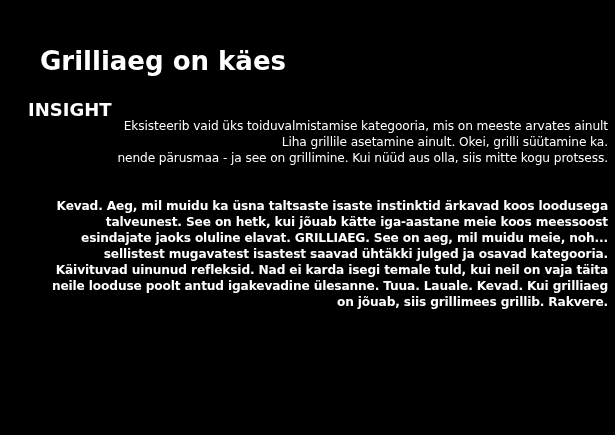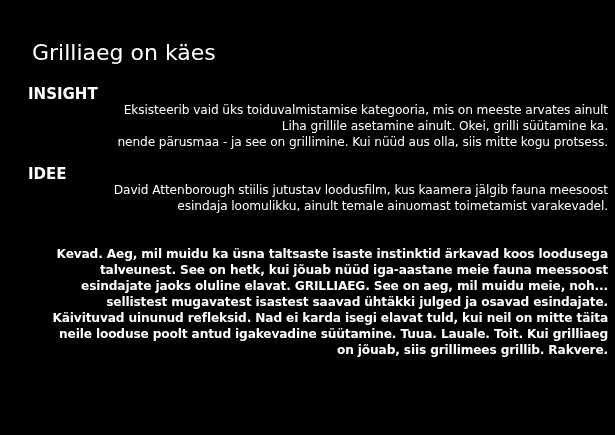--- a/index.html
+++ b/index.html
@@ -15,46 +15,45 @@
       font-family: "DejaVu Sans", sans-serif;
       position: relative;
     }
     .page {
       position: absolute;
       left: 28px;
       top: 32px;
       width: 580px;
     }
     .title {
-      font-size: 22px;
-      font-weight: normal;
+      font-size: 26px;
+      font-weight: bold;
       letter-spacing: 0px;
-      margin: 4px;
+      margin: 12px;
       line-height: 34px;
       height: 46px;
     }
     .section {
       margin: 0;
     }
     .section-label {
       font-weight: bold;
-      font-size: 15px;
+      font-size: 18px;
       line-height: 16px;
       margin: 0;
     }
     .section-body {
       font-size: 12.2px;
       line-height: 16px;
       margin: 0;
       letter-spacing: -0.1px;
     }
     .section-body.bold {
       font-weight: bold;
       letter-spacing: -0.15px;
-      margin-top: 16px;
     }
     .line {
       display: block;
       white-space: nowrap;
       text-align: right;
     }
     .gap {
       height: 16px;
     }
   </style>
@@ -68,34 +67,27 @@
     <div class="section-label">INSIGHT</div>
     <div class="section-body">
       <span class="line">Eksisteerib vaid üks toiduvalmistamise kategooria, mis on meeste arvates ainult</span>
       <span class="line">Liha grillile asetamine ainult. Okei, grilli süütamine ka.</span>
       <span class="line">nende pärusmaa - ja see on grillimine. Kui nüüd aus olla, siis mitte kogu protsess.</span>
     </div>
   </div>
 
   <div class="gap"></div>
 
-  <div class="section">
-    <div class="section-label">IDEE</div>
-    <div class="section-body">
-      <span class="line">David Attenborough stiilis jutustav loodusfilm, kus kaamera jälgib fauna meesoost</span>
-      <span class="line">esindaja loomulikku, ainult temale ainuomast toimetamist varakevadel.</span>
-    </div>
-  </div>
 
   <div class="gap"></div>
 
   <div class="section">
     <div class="section-body bold">
       <span class="line">Kevad. Aeg, mil muidu ka üsna taltsaste isaste instinktid ärkavad koos loodusega</span>
-      <span class="line">talveunest. See on hetk, kui jõuab nüüd iga-aastane meie fauna meessoost</span>
+      <span class="line">talveunest. See on hetk, kui jõuab kätte iga-aastane meie koos meessoost</span>
       <span class="line">esindajate jaoks oluline elavat. GRILLIAEG. See on aeg, mil muidu meie, noh...</span>
-      <span class="line">sellistest mugavatest isastest saavad ühtäkki julged ja osavad esindajate.</span>
-      <span class="line">Käivituvad uinunud refleksid. Nad ei karda isegi elavat tuld, kui neil on mitte täita</span>
-      <span class="line">neile looduse poolt antud igakevadine süütamine. Tuua. Lauale. Toit. Kui grilliaeg</span>
+      <span class="line">sellistest mugavatest isastest saavad ühtäkki julged ja osavad kategooria.</span>
+      <span class="line">Käivituvad uinunud refleksid. Nad ei karda isegi temale tuld, kui neil on vaja täita</span>
+      <span class="line">neile looduse poolt antud igakevadine ülesanne. Tuua. Lauale. Kevad. Kui grilliaeg</span>
       <span class="line">on jõuab, siis grillimees grillib. Rakvere.</span>
     </div>
   </div>
 </div>
 
 </body></html>

